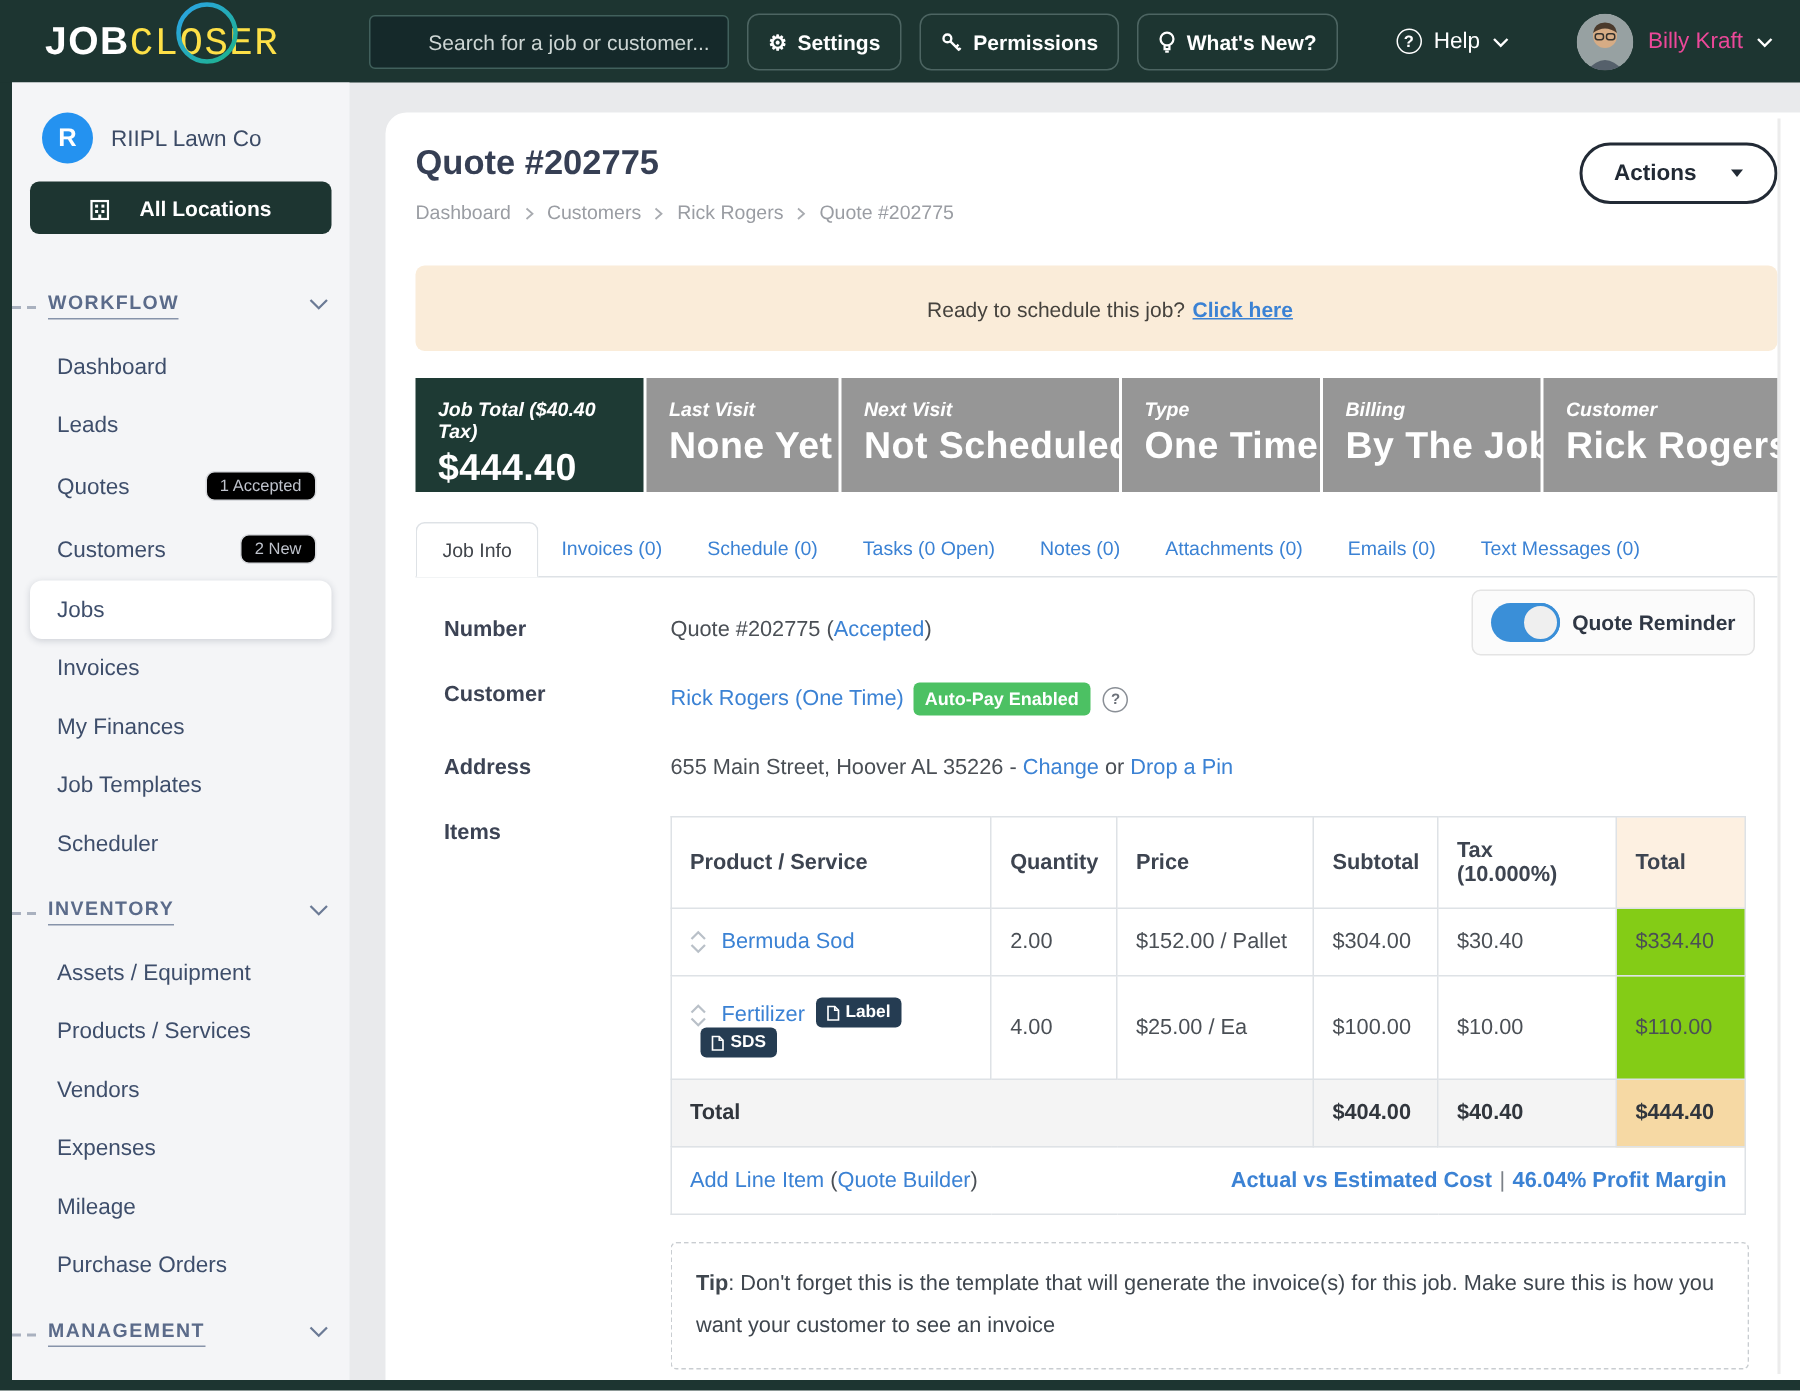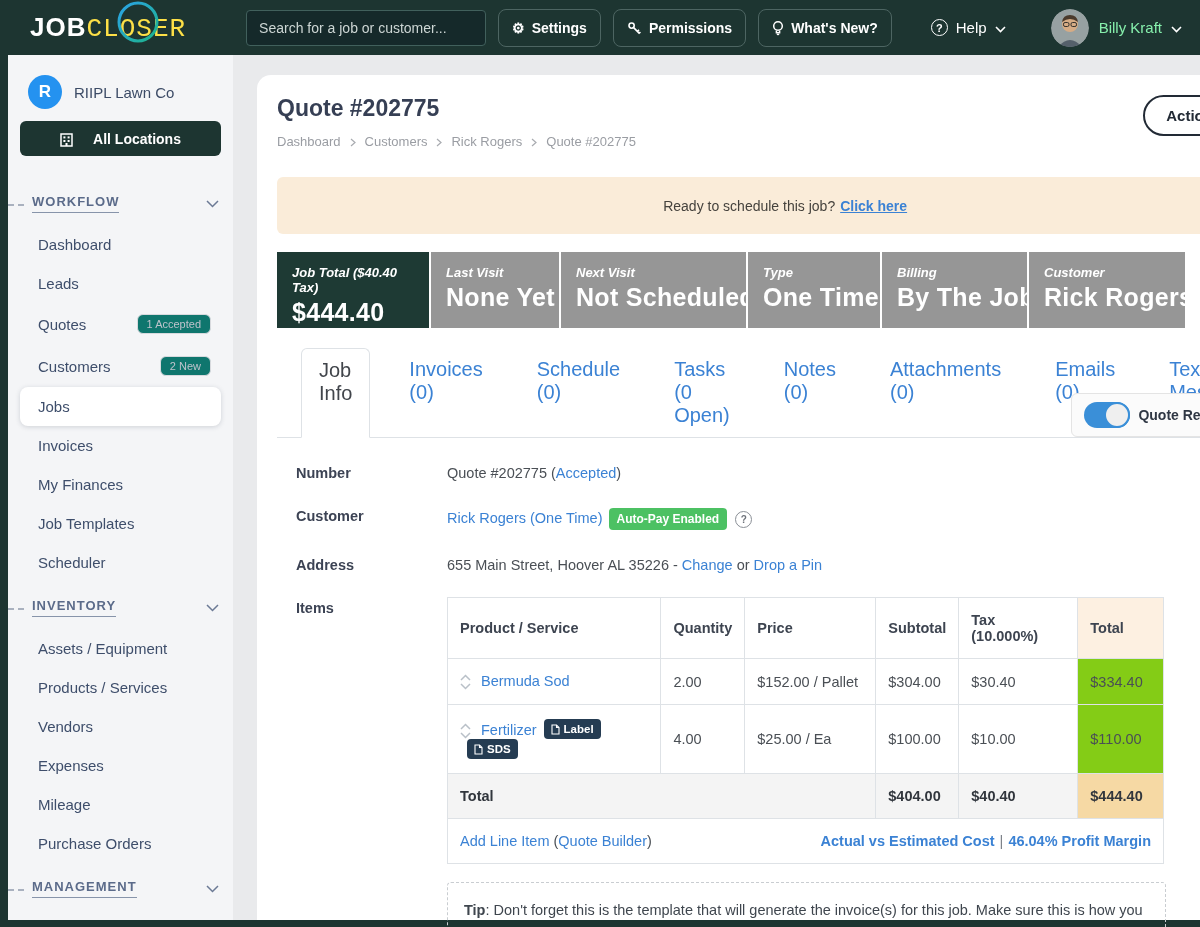--- a/index.html
+++ b/index.html
@@ -8,31 +8,31 @@
 
   
   .navbar { position:absolute; top:0; left:0; width:1200px; height:55px; background:#1d3531;
             display:flex; align-items:center; padding:0 18px 0 30px; }
   .logo { display:flex; align-items:center; position:relative; margin-right:60px; }
   .logo-text { font-size:26px; color:#fff; letter-spacing:1px; white-space:nowrap; }
   .logo-text b { font-weight:700; }
   .logo-text .lt { font-weight:300; color:#fde047;font-family:Liberation Mono, monospace; }
   .logo-ring { position:absolute; left:86px; top:-12px; width:44px; height:44px; pointer-events:none; }
   .search { width:240px; height:36px; background:#15292a; border:1px solid #41605c; border-radius:4px;
-            color:#cdd6d4; font-size:14px; padding:0 12px; margin-right:12px; }
+            color:#cdd6d4; font-size:14px; padding:0 12px; margin-right:12px;text-align:right; }
   .search::placeholder { color:#cdd6d4; }
   .nav-btn { display:flex; align-items:center; gap:7px; height:38px; padding:0 13px; margin-right:12px;
              border:1px solid #4d6562; border-radius:8px; background:transparent; color:#fff;
              font-weight:700; font-size:14px; cursor:pointer; font-family:inherit; }
   .nav-spacer { flex:1; }
   .help { display:flex; align-items:center; gap:8px; color:#fff; font-size:15px; margin-right:45px; cursor:pointer; }
   .qmark { width:17px; height:17px; border:1.5px solid #fff; border-radius:50%; display:flex;
            align-items:center; justify-content:center; font-size:11px; font-weight:700; color:#fff; }
   .avatar { width:38px; height:38px; border-radius:50%; overflow:hidden; margin-right:10px; flex:none; }
-  .user { display:flex; align-items:center; gap:9px; color:#86efac; font-size:15px; cursor:pointer; }
+  .user { display:flex; align-items:center; gap:9px; color:#ec4899; font-size:15px; cursor:pointer; }
   .caret { width:0; height:0; border-left:4px solid transparent; border-right:4px solid transparent;
            border-top:5px solid currentColor; display:inline-block; }
 
   
   .layout { position:absolute; top:55px; left:8px; right:0; bottom:7px; display:flex; background:#e9eaec; }
 
   
   .sidebar { width:225px; background:#f4f5f7; padding:20px 0 0 0; flex:none; overflow:hidden; }
   .company { display:flex; align-items:center; gap:12px; padding:0 20px; }
   .company-badge { width:34px; height:34px; border-radius:50%; background:#2492f0; color:#fff;
@@ -45,21 +45,21 @@
   .sec-head.tight { margin-top:16px; }
   .dashes { position:absolute; left:0; top:50%; width:16px; border-top:2px dashed #a9b1bf; }
   .sec-label { color:#5b6b8a; font-size:13px; font-weight:700; letter-spacing:1px;
                border-bottom:1px solid #8794aa; padding-bottom:3px; }
   .sec-head .chev { margin-left:auto; color:#6b7a95; }
   .side-list { list-style:none; padding:6px 0 0 0; }
   .side-item { display:flex; align-items:center; margin:0 12px; padding:11px 10px 11px 18px;
                color:#3e4e6b; font-size:15px; cursor:pointer; border-radius:8px; }
   .side-item.active { background:#fff; box-shadow:0 1px 5px rgba(40,50,70,.18); }
   .side-badge { margin-left:auto; border:1px solid #d8dade; border-radius:6px; color:#bfc3cc;
-                font-size:11px; padding:3px 9px; background:#0f766e; }
+                font-size:11px; padding:3px 9px; background:#000000; }
 
   
   .content { flex:1; padding:20px 0 0 24px; position:relative; }
   .card { background:#fff; border-top-left-radius:14px; height:100%; padding:20px 15px 0 20px; position:relative; }
   .scroll-hint { position:absolute; top:4px; bottom:4px; right:13px; width:2px; background:#ececec; }
 
   .head-row { display:flex; align-items:flex-start; }
   .page-title { font-size:23px; font-weight:700; color:#363f54; }
   .crumbs { display:flex; align-items:center; gap:9px; margin-top:12px; color:#9a9da3; font-size:13px; }
   .crumb { cursor:pointer; }
@@ -72,21 +72,21 @@
             align-items:center; justify-content:center; font-size:14px; color:#45423d; font-weight:500;padding-left:18px; }
   .banner a { color:#3b82d4; font-weight:700; margin-left:5px; text-decoration:underline; cursor:pointer; }
 
   .stats { display:flex; gap:2px; margin-top:18px; }
   .stat { background:#969696; color:#fff; height:76px; padding:13px 15px 0 15px; }
   .stat.dark { background:#1e3a34; }
   .stat-label { font-size:13px; font-style:italic; font-weight:600; }
   .stat-value { font-size:25px; font-weight:700; margin-top:3px; letter-spacing:.3px; white-space:nowrap; }
 
   .tabs { display:flex; margin-top:20px; border-bottom:1px solid #dee2e6; }
-  .tab { font-size:20px; color:#3b82d4; padding:10px 15px; cursor:pointer;margin-left:24px; }
+  .tab { font-size:13px; color:#3b82d4; padding:10px 15px; cursor:pointer; }
   .tab.active { color:#41454b; background:#fff; border:1px solid #dee2e6; border-bottom:1px solid #fff;
                 border-radius:6px 6px 0 0; margin-bottom:-1px; padding:10px 17px; }
 
   .detail-row { display:flex; padding-left:19px; margin-top:24px; align-items:flex-start; }
   .detail-label { width:151px; flex:none; font-size:14.5px; font-weight:600; color:#3c4354; padding-top:3px; }
   .detail-value { font-size:14.5px; color:#4a4f55; padding-top:3px; }
   a.blue, .blue { color:#3b82d4; text-decoration:none; cursor:pointer; }
   .apay { background:#4cc163; color:#fff; font-size:12px; font-weight:700; border-radius:4px;
           padding:4px 8px; margin:0 8px 0 6px; display:inline-block; }
   .qgray { width:17px; height:17px; border:1.5px solid #8a8f96; border-radius:50%; display:inline-flex;

